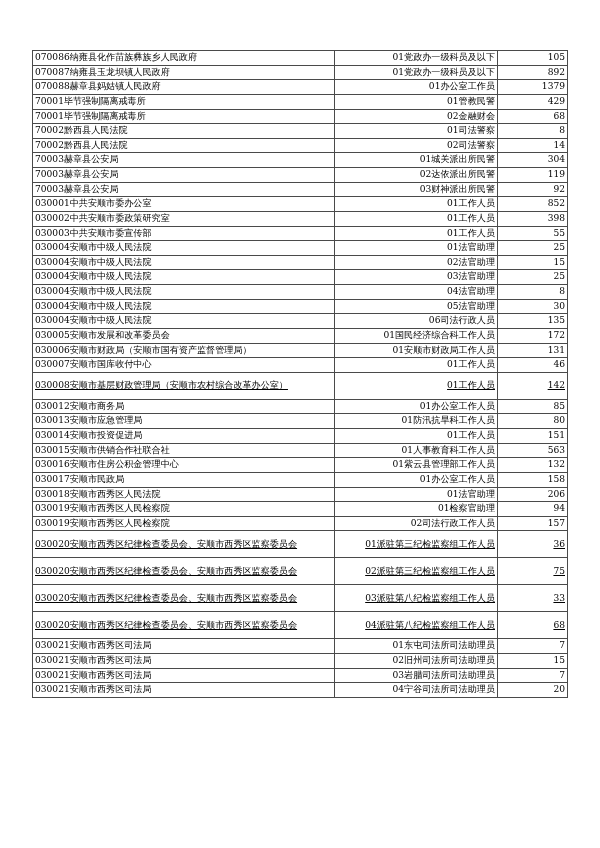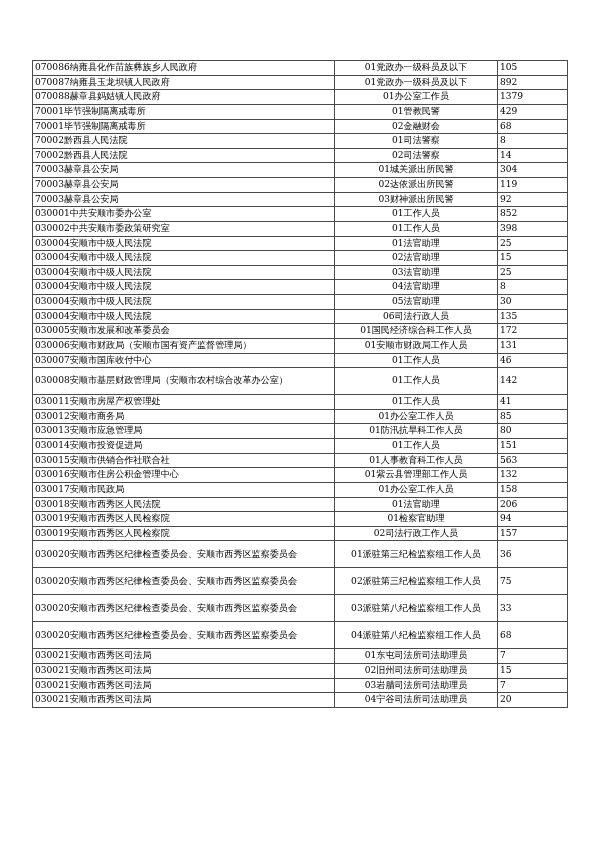--- a/index.html
+++ b/index.html
@@ -16,21 +16,21 @@
   }
   #page {
     position: relative;
     width: 600px;
     height: 848px;
     background: #ffffff;
   }
   #table-wrap {
     position: absolute;
     left: 32px;
-    top: 60px;
+    top: 50px;
     width: 535px;
   }
   table.doc-table {
     border-collapse: collapse;
     width: 535px;
     table-layout: fixed;
     font-size: 9.1px;
     line-height: 1.28;
   }
   table.doc-table col.c-org   { width: 302px; }
@@ -41,28 +41,28 @@
     border: 0.8px solid #4a4a4a;
     padding: 1px 2px 1px 2px;
     vertical-align: middle;
     word-break: break-all;
     font-family: "DejaVu Serif", "Liberation Serif", serif;
   }
   td.cell-org {
     text-align: left;
   }
   td.cell-pos {
-    text-align: center;
+    text-align: right;
   }
   td.cell-count {
-    text-align: left;
+    text-align: right;
     padding-right: 4px;
     font-variant-numeric: tabular-nums;
   }
-  tr.row-tall td { height: 24px; }
+  tr.row-tall td { height: 24px; text-decoration: underline; }
   tr.row-norm td { height: 11.2px; }
 </style>
 </head>
 <body>
 
 <div id="page">
   <div id="table-wrap">
     <table class="doc-table">
       <colgroup>
         <col class="c-org">
@@ -124,20 +124,25 @@
             <td class="cell-org">030001中共安顺市委办公室</td>
             <td class="cell-pos">01工作人员</td>
             <td class="cell-count">852</td>
           </tr>
           <tr class="row-norm">
             <td class="cell-org">030002中共安顺市委政策研究室</td>
             <td class="cell-pos">01工作人员</td>
             <td class="cell-count">398</td>
           </tr>
           <tr class="row-norm">
+            <td class="cell-org">030003中共安顺市委宣传部</td>
+            <td class="cell-pos">01工作人员</td>
+            <td class="cell-count">55</td>
+          </tr>
+          <tr class="row-norm">
             <td class="cell-org">030004安顺市中级人民法院</td>
             <td class="cell-pos">01法官助理</td>
             <td class="cell-count">25</td>
           </tr>
           <tr class="row-norm">
             <td class="cell-org">030004安顺市中级人民法院</td>
             <td class="cell-pos">02法官助理</td>
             <td class="cell-count">15</td>
           </tr>
           <tr class="row-norm">
@@ -172,25 +177,20 @@
           </tr>
           <tr class="row-norm">
             <td class="cell-org">030007安顺市国库收付中心</td>
             <td class="cell-pos">01工作人员</td>
             <td class="cell-count">46</td>
           </tr>
           <tr class="row-tall">
             <td class="cell-org">030008安顺市基层财政管理局（安顺市农村综合改革办公室）</td>
             <td class="cell-pos">01工作人员</td>
             <td class="cell-count">142</td>
-          </tr>
-          <tr class="row-norm">
-            <td class="cell-org">030011安顺市房屋产权管理处</td>
-            <td class="cell-pos">01工作人员</td>
-            <td class="cell-count">41</td>
           </tr>
           <tr class="row-norm">
             <td class="cell-org">030012安顺市商务局</td>
             <td class="cell-pos">01办公室工作人员</td>
             <td class="cell-count">85</td>
           </tr>
           <tr class="row-norm">
             <td class="cell-org">030013安顺市应急管理局</td>
             <td class="cell-pos">01防汛抗旱科工作人员</td>
             <td class="cell-count">80</td>

